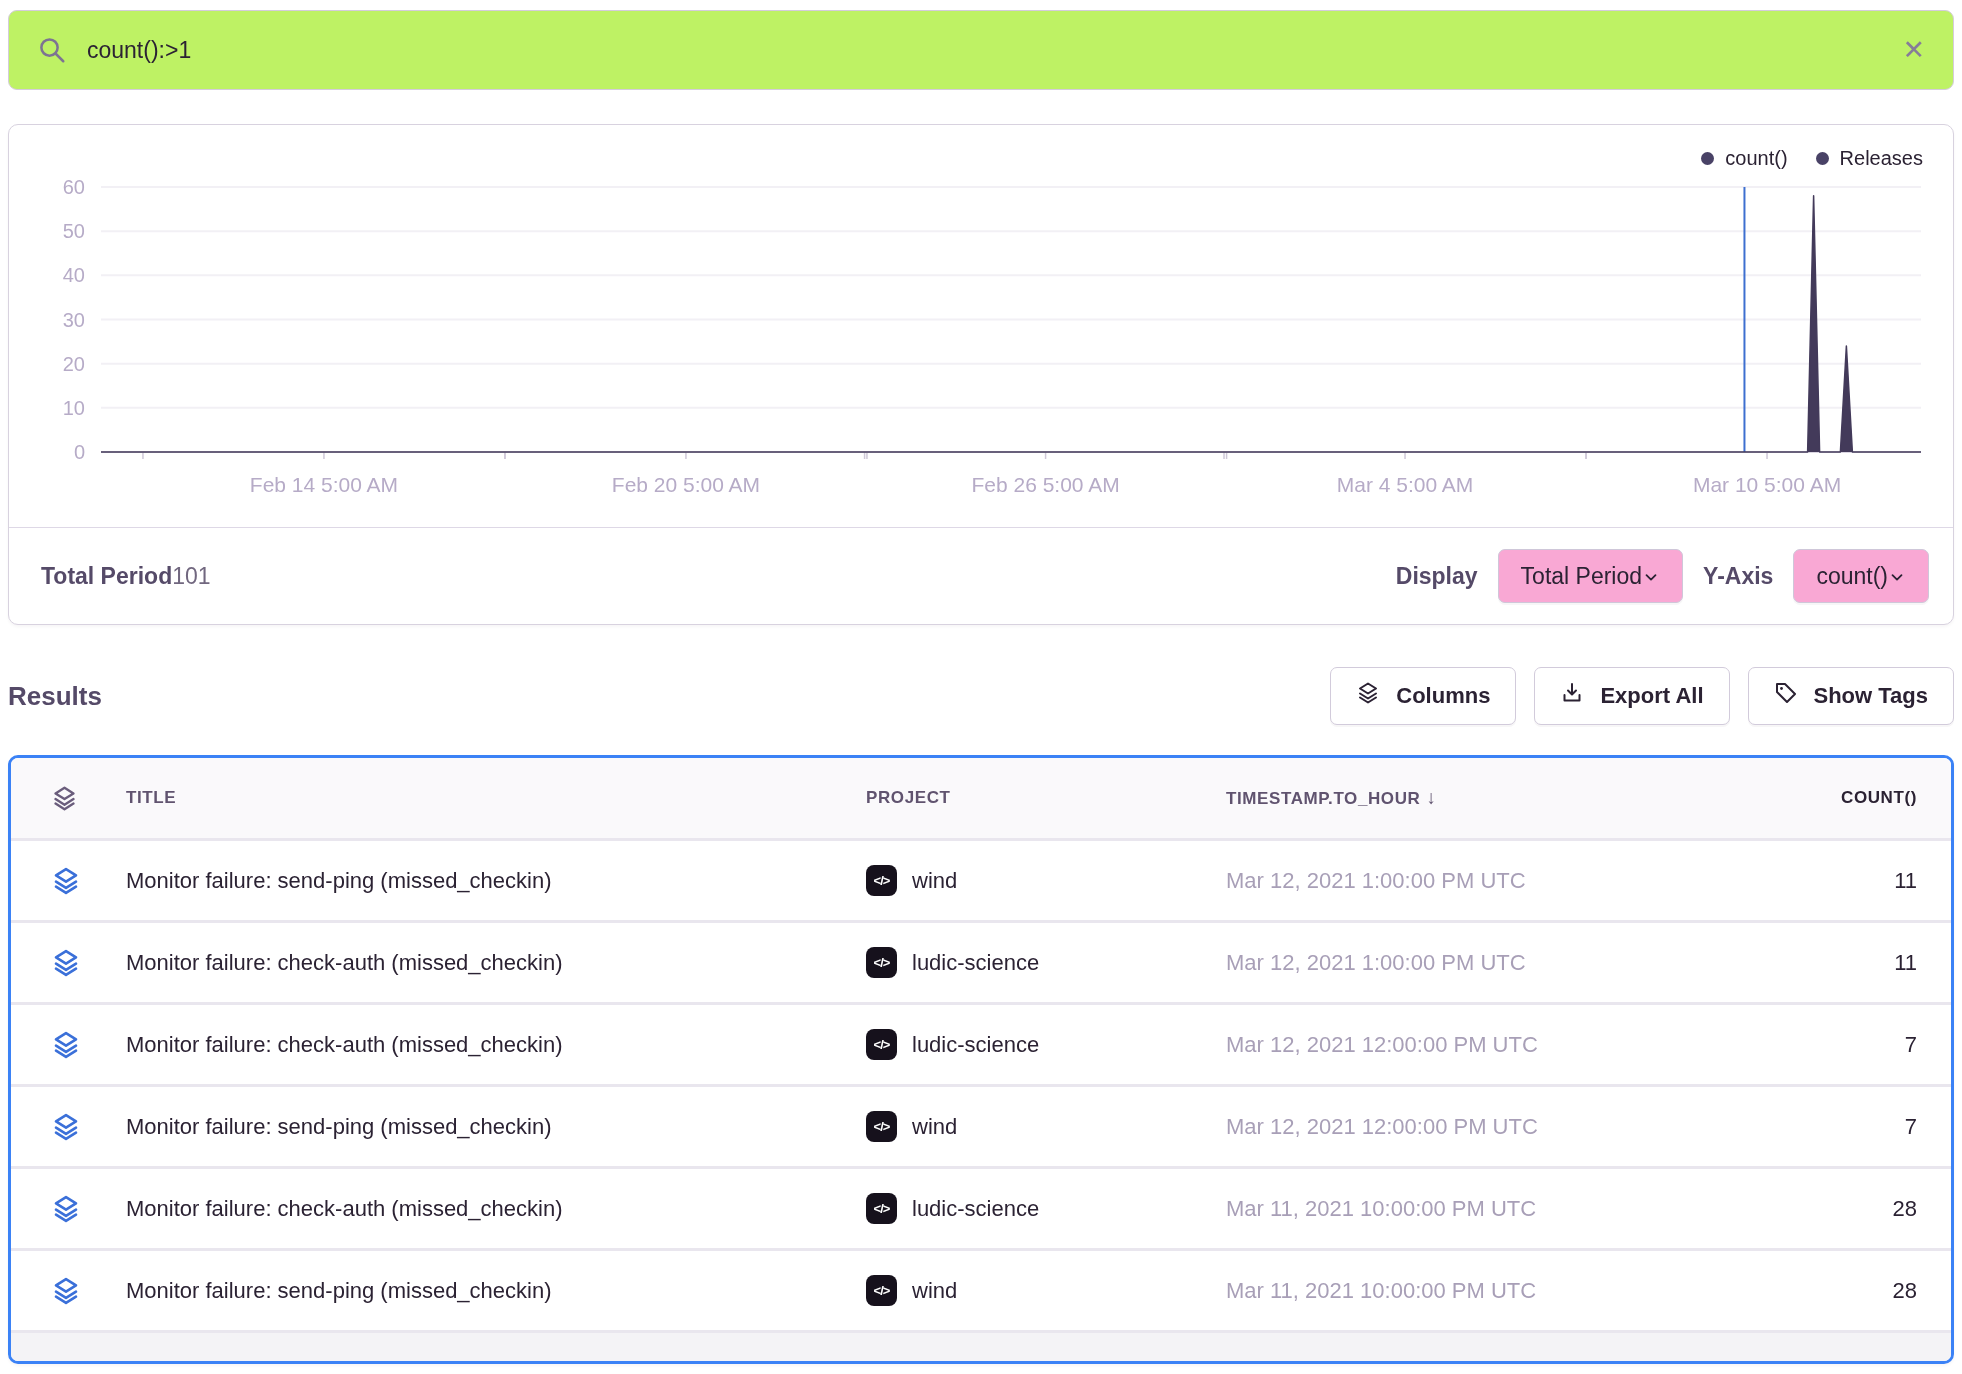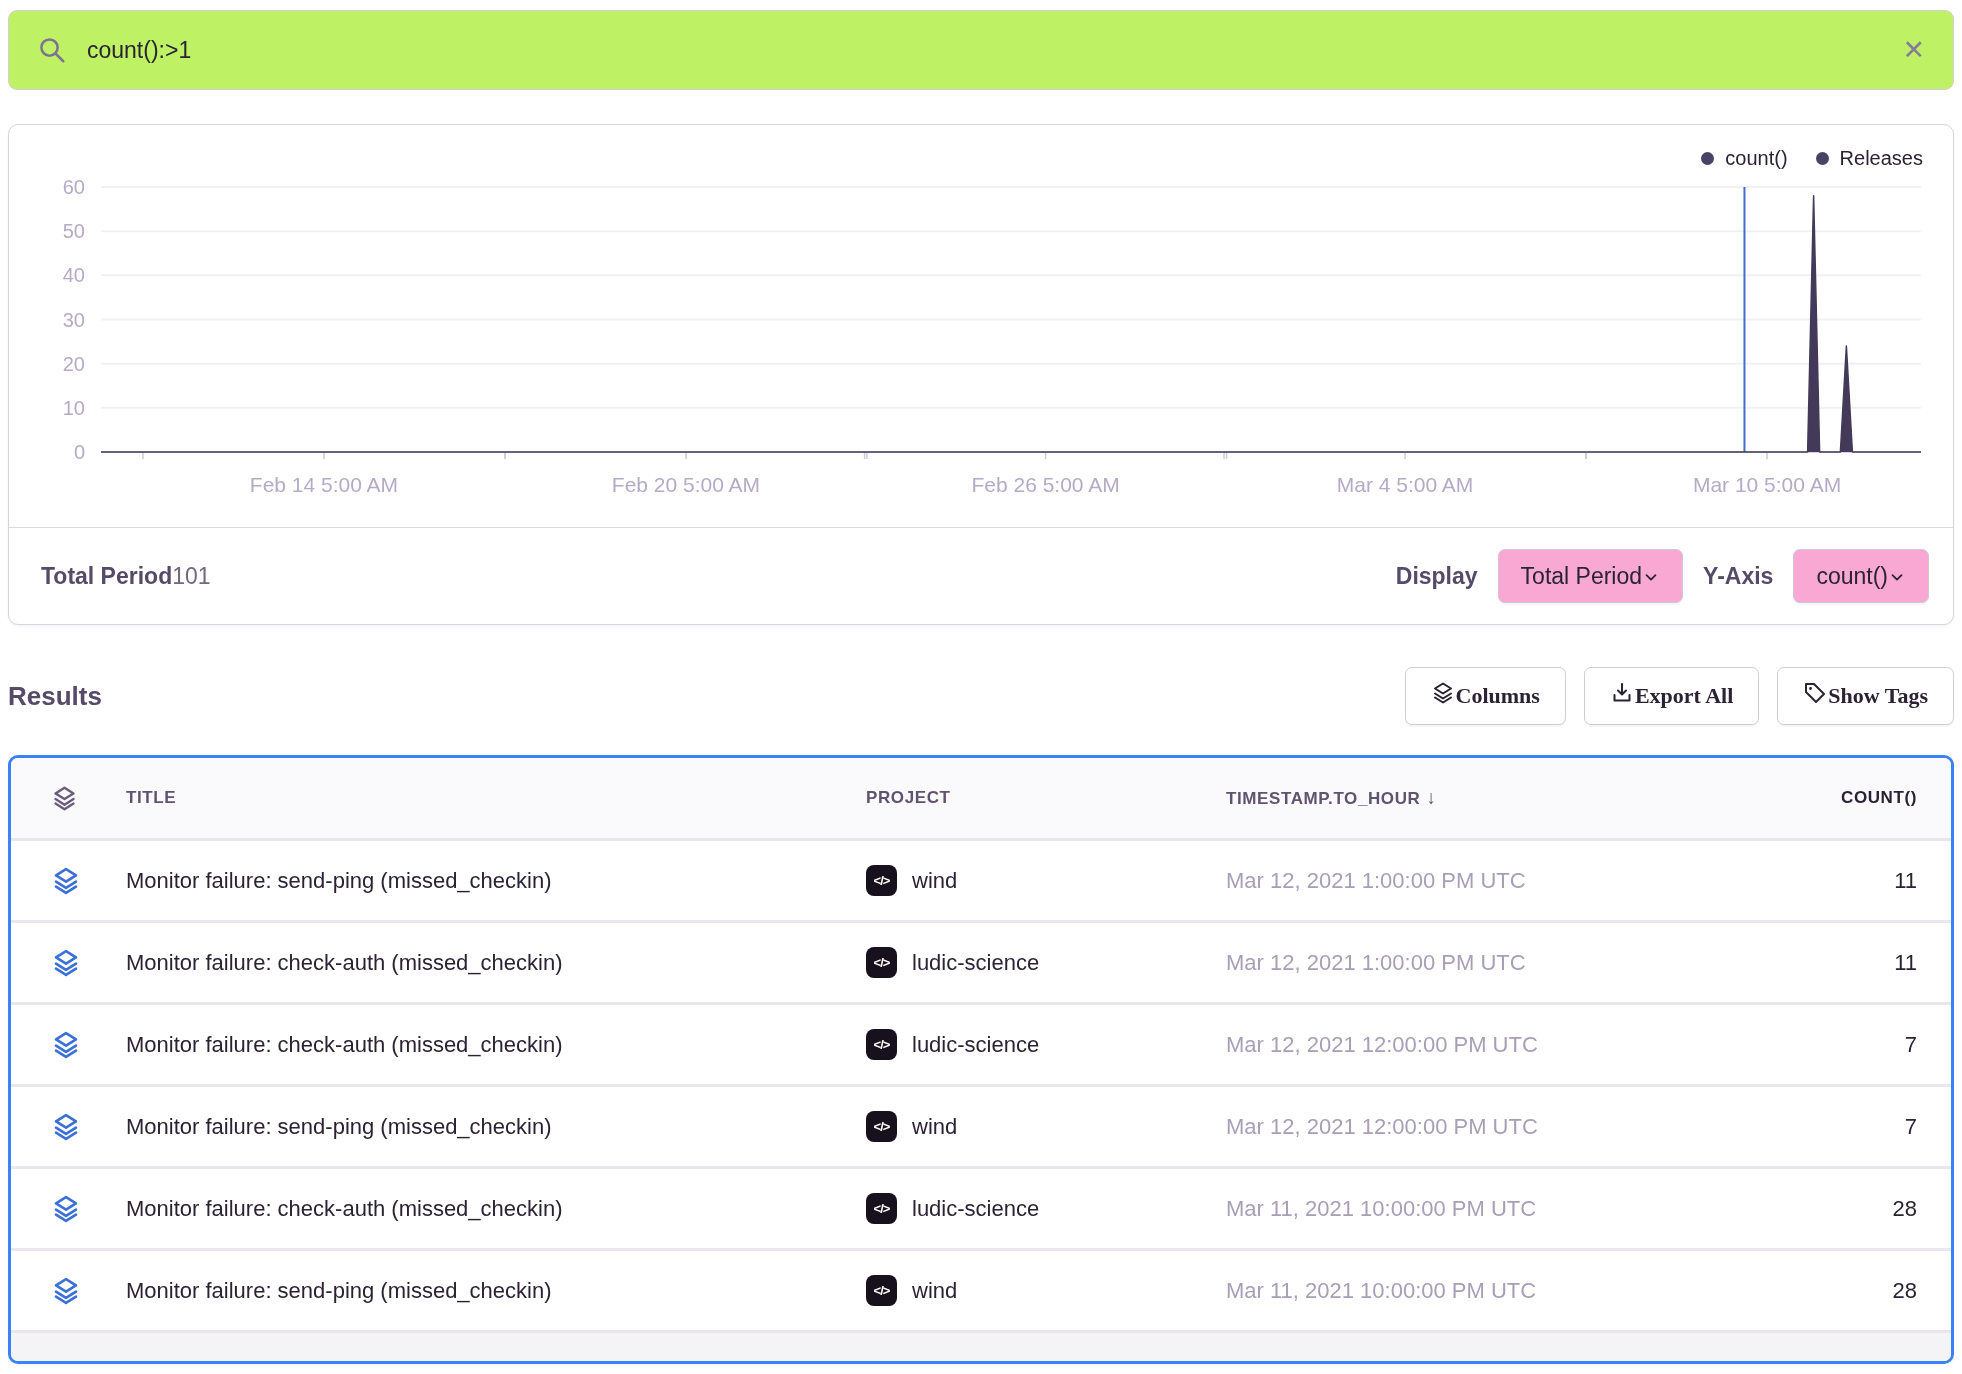--- a/index.html
+++ b/index.html
@@ -34,24 +34,24 @@
     border:1px solid #cfc7d9; border-radius:7px; padding:0 22px; height:54px;
     font-size:23px; color:#2b2233; box-shadow:0 2px 0 rgba(43,34,51,0.04);
     cursor:pointer; font-family:"Liberation Sans", sans-serif; }
   .dropdown-btn .chev { display:flex; margin-top:2px; }
 
   
   .results-row { position:absolute; left:8px; top:666px; width:1946px; height:60px;
     display:flex; align-items:center; }
   .results-heading { font-size:26px; font-weight:700; color:#554a68; }
   .btn-group { margin-left:auto; display:flex; gap:18px; }
-  .toolbar-btn { display:flex; align-items:center; gap:1px; height:58px; padding:0 25px;
+  .toolbar-btn { display:flex; align-items:center; gap:16px; height:58px; padding:0 25px;
     background:#fff; border:1px solid #d2cbdb; border-radius:7px; font-size:22px;
     font-weight:700; color:#2b2233; box-shadow:0 2px 0 rgba(43,34,51,0.04);
-    cursor:pointer; font-family:Liberation Serif, serif; }
+    cursor:pointer; font-family:Liberation Sans, sans-serif; }
 
   
   .table-panel { position:absolute; left:8px; top:755px; width:1946px; height:609px;
     border:3px solid #3b82f6; border-radius:10px; background:#fff; overflow:hidden;
     box-shadow:0 2px 3px rgba(43,34,51,0.04); display:flex; flex-direction:column; }
   .thead, .trow { display:grid; grid-template-columns:75px 740px 360px 490px 1fr;
     align-items:center; padding:0 34px 0 40px; }
   .thead { height:83px; background:#faf9fb; border-bottom:3px solid #e9e6ee;
     font-size:17px; font-weight:700; color:#60536f; letter-spacing:0.6px; }
   .th-sort { cursor:pointer; }

